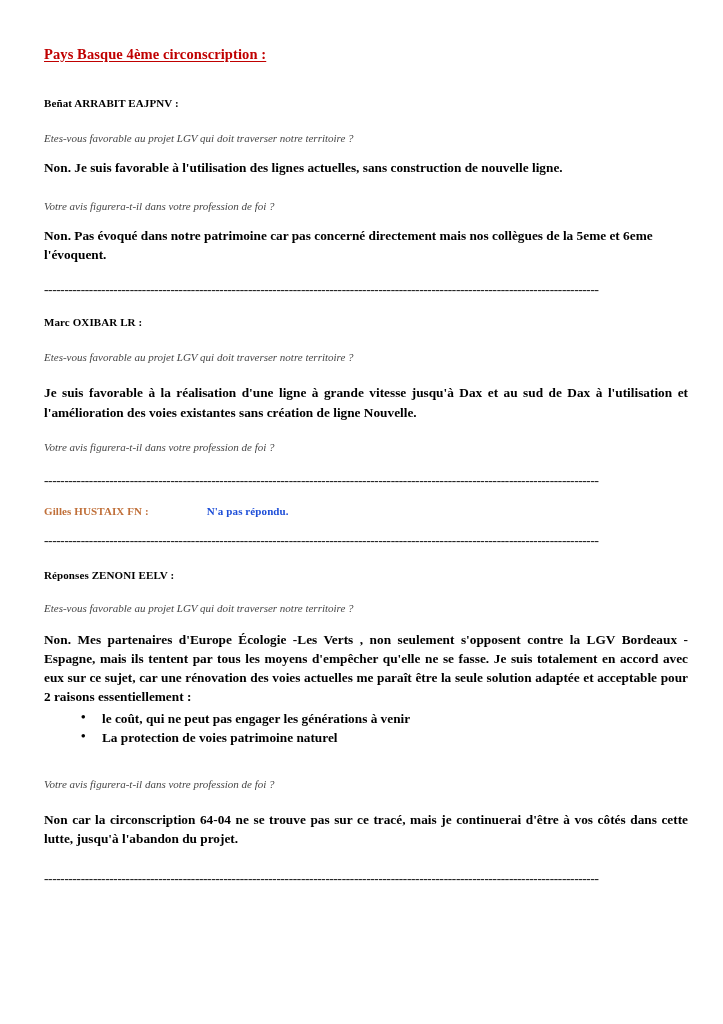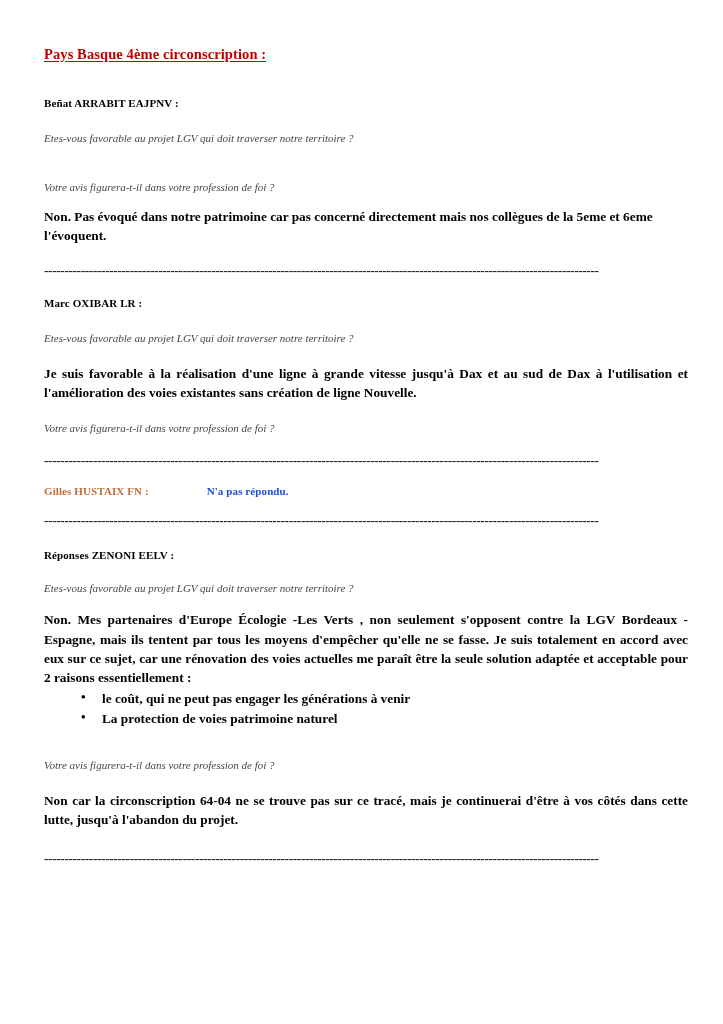--- a/index.html
+++ b/index.html
@@ -144,20 +144,21 @@
     <span class="section-heading">Pays Basque  4ème circonscription :</span>
   </div>
 
   <div class="sp-34"></div>
 
   <div class="candidate-block">
     <p class="candidate-name">Beñat ARRABIT  EAJPNV :</p>
     <div class="sp-22"></div>
     <p class="question">Etes-vous favorable au projet LGV qui doit traverser notre territoire ?</p>
     <div class="sp-12"></div>
+    <p class="answer">Non. Je  suis favorable à l'utilisation des lignes actuelles, sans construction de nouvelle ligne.</p>
     <div class="sp-22"></div>
     <p class="question">Votre avis figurera-t-il dans votre profession de foi ?</p>
     <div class="sp-12"></div>
     <p class="answer">Non.  Pas évoqué dans notre patrimoine car pas concerné directement mais nos collègues de la 5eme et 6eme l'évoquent.</p>
   </div>
 
   <div class="sp-18"></div>
   <div class="separator">----------------------------------------------------------------------------------------------------------------------------------------</div>
   <div class="sp-18"></div>
 

